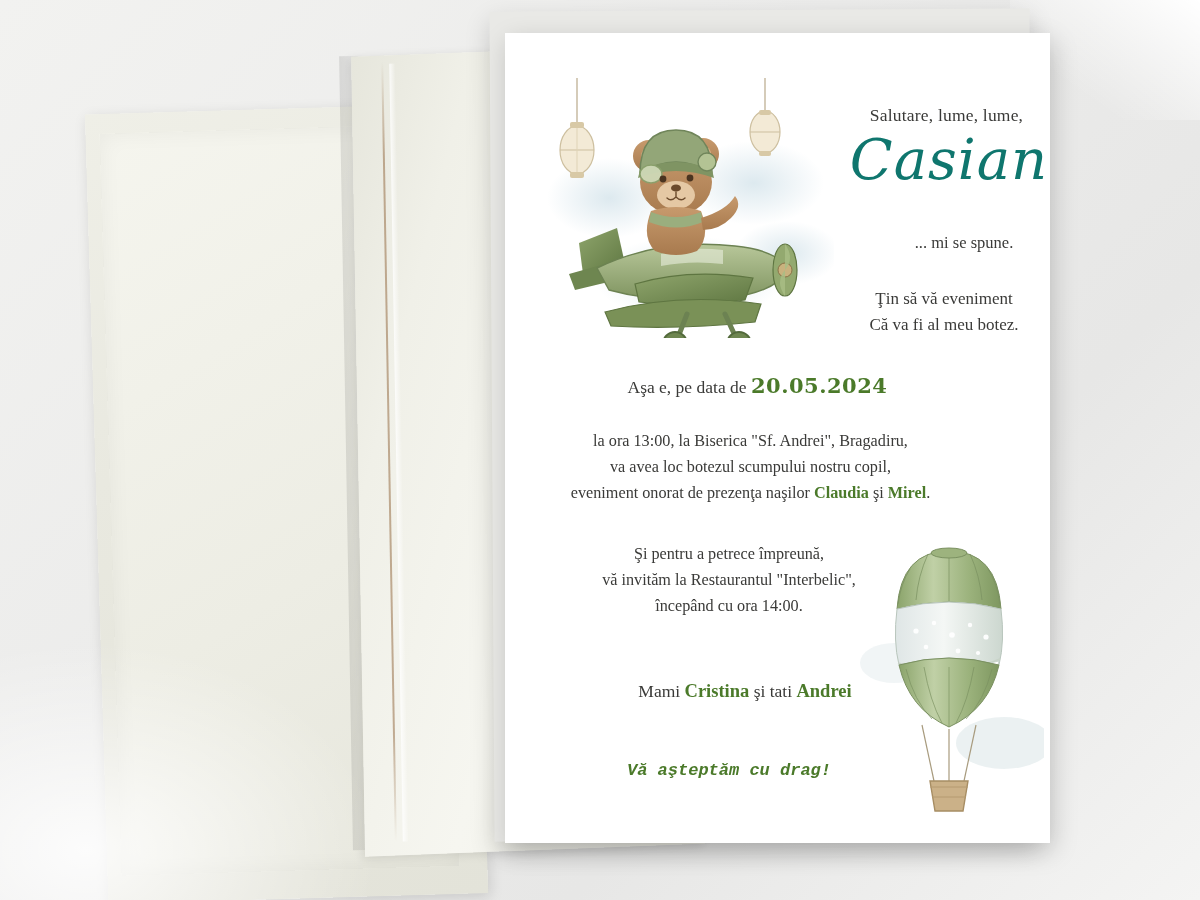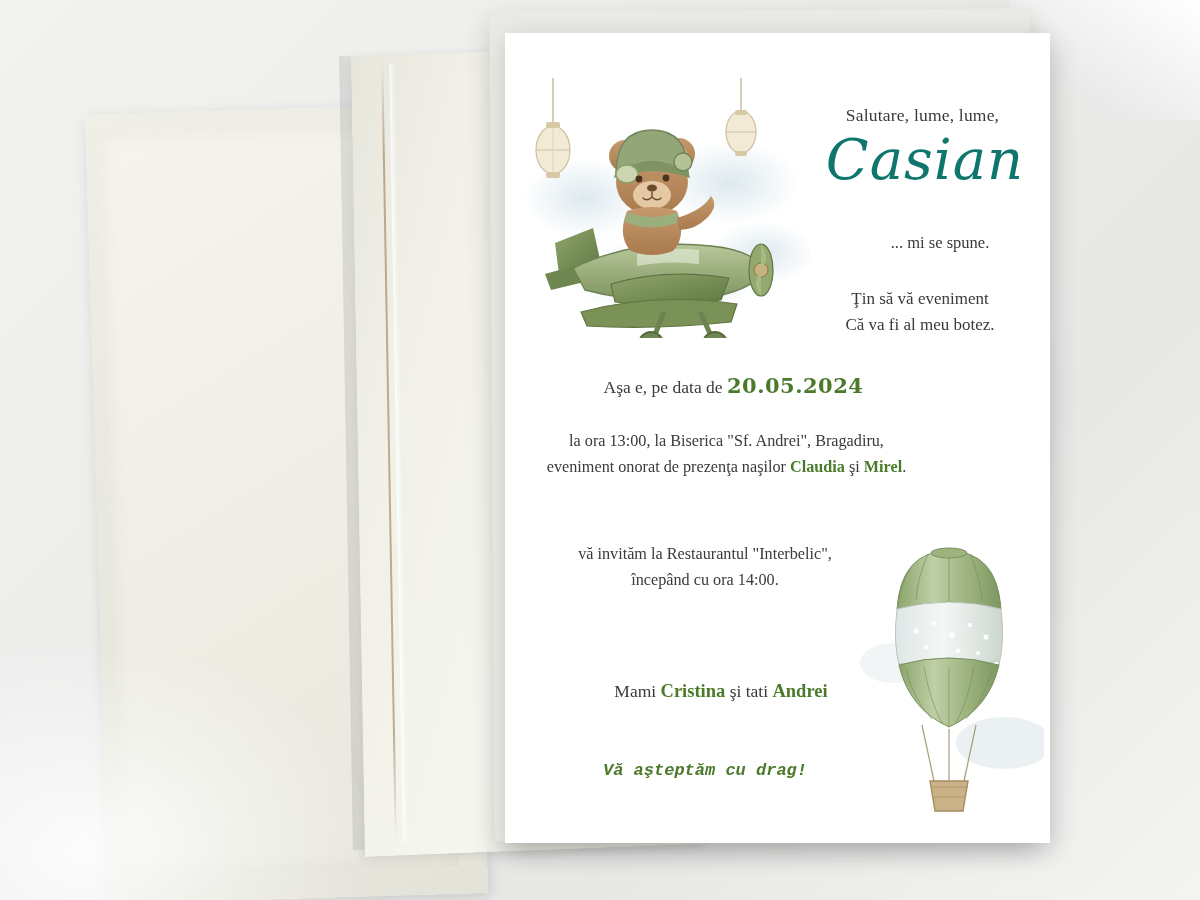--- a/index.html
+++ b/index.html
@@ -116,20 +116,21 @@
     height: 810px;
     background: #ffffff;
     box-shadow: 3px 8px 24px rgba(0,0,0,0.18);
     overflow: hidden;
   }
 
   .card-inner {
     position: absolute;
     inset: 0;
     padding: 4px;
+    margin-left: 24px;
   }
 
   
   .illus-plane {
     position: absolute;
     left: 10px;
     top: 45px;
     width: 295px;
     height: 260px;
   }
@@ -449,29 +450,31 @@
           <span>Că va fi al meu botez.</span>
         </div>
 
         <div class="date-line">
           <span>Aşa e, pe data de</span>
           <span class="date">20.05.2024</span>
         </div>
 
         <div class="block-church">
           <div>la ora 13:00, la Biserica "Sf. Andrei", Bragadiru,</div>
+          <div>va avea loc botezul scumpului nostru copil,</div>
           <div>
             <span>eveniment onorat de prezenţa naşilor</span>
             <span class="g">Claudia</span>
             <span>şi</span>
             <span class="g">Mirel</span><span>.</span>
           </div>
         </div>
 
         <div class="block-party">
+          <div>Şi pentru a petrece împreună,</div>
           <div>vă invităm la Restaurantul "Interbelic",</div>
           <div>începând cu ora 14:00.</div>
         </div>
 
         <div class="parents">
           <span>Mami</span>
           <span class="g">Cristina</span>
           <span>şi tati</span>
           <span class="g">Andrei</span>
         </div>

